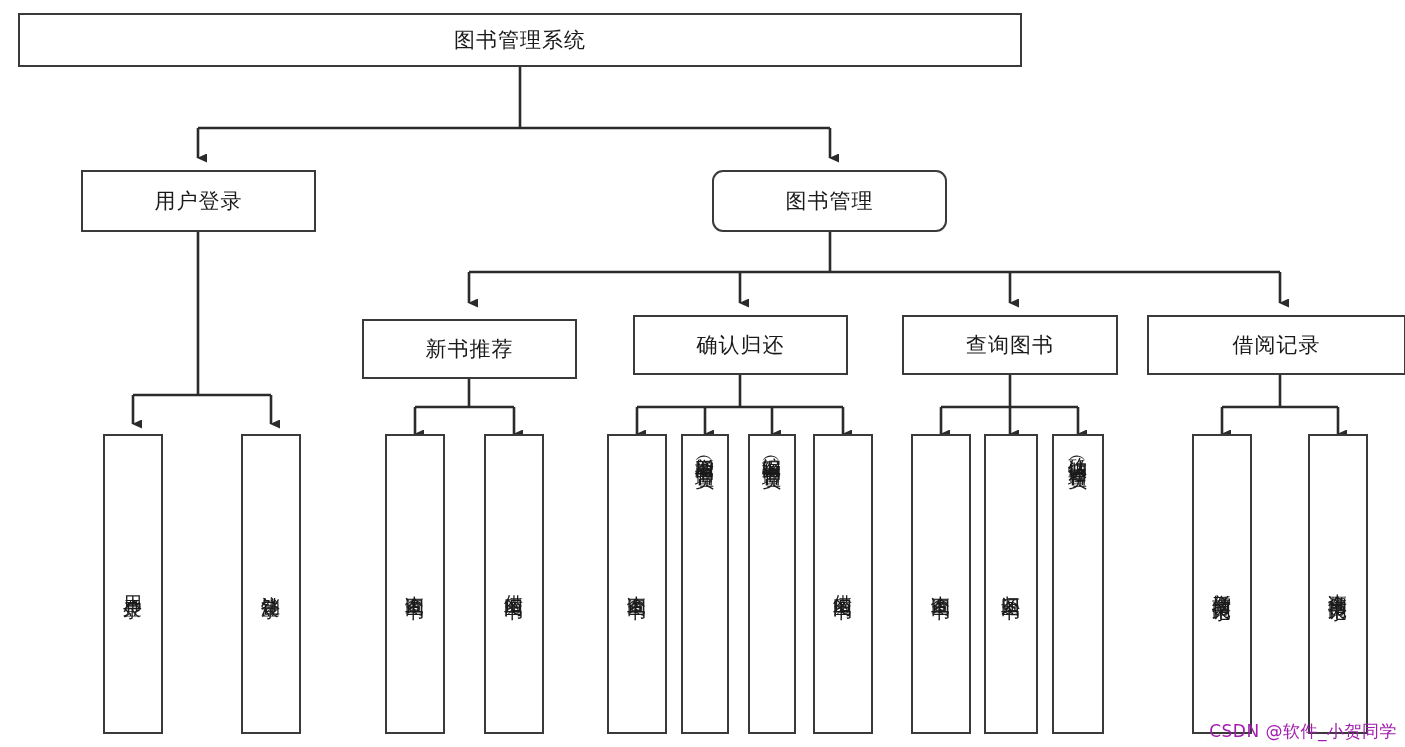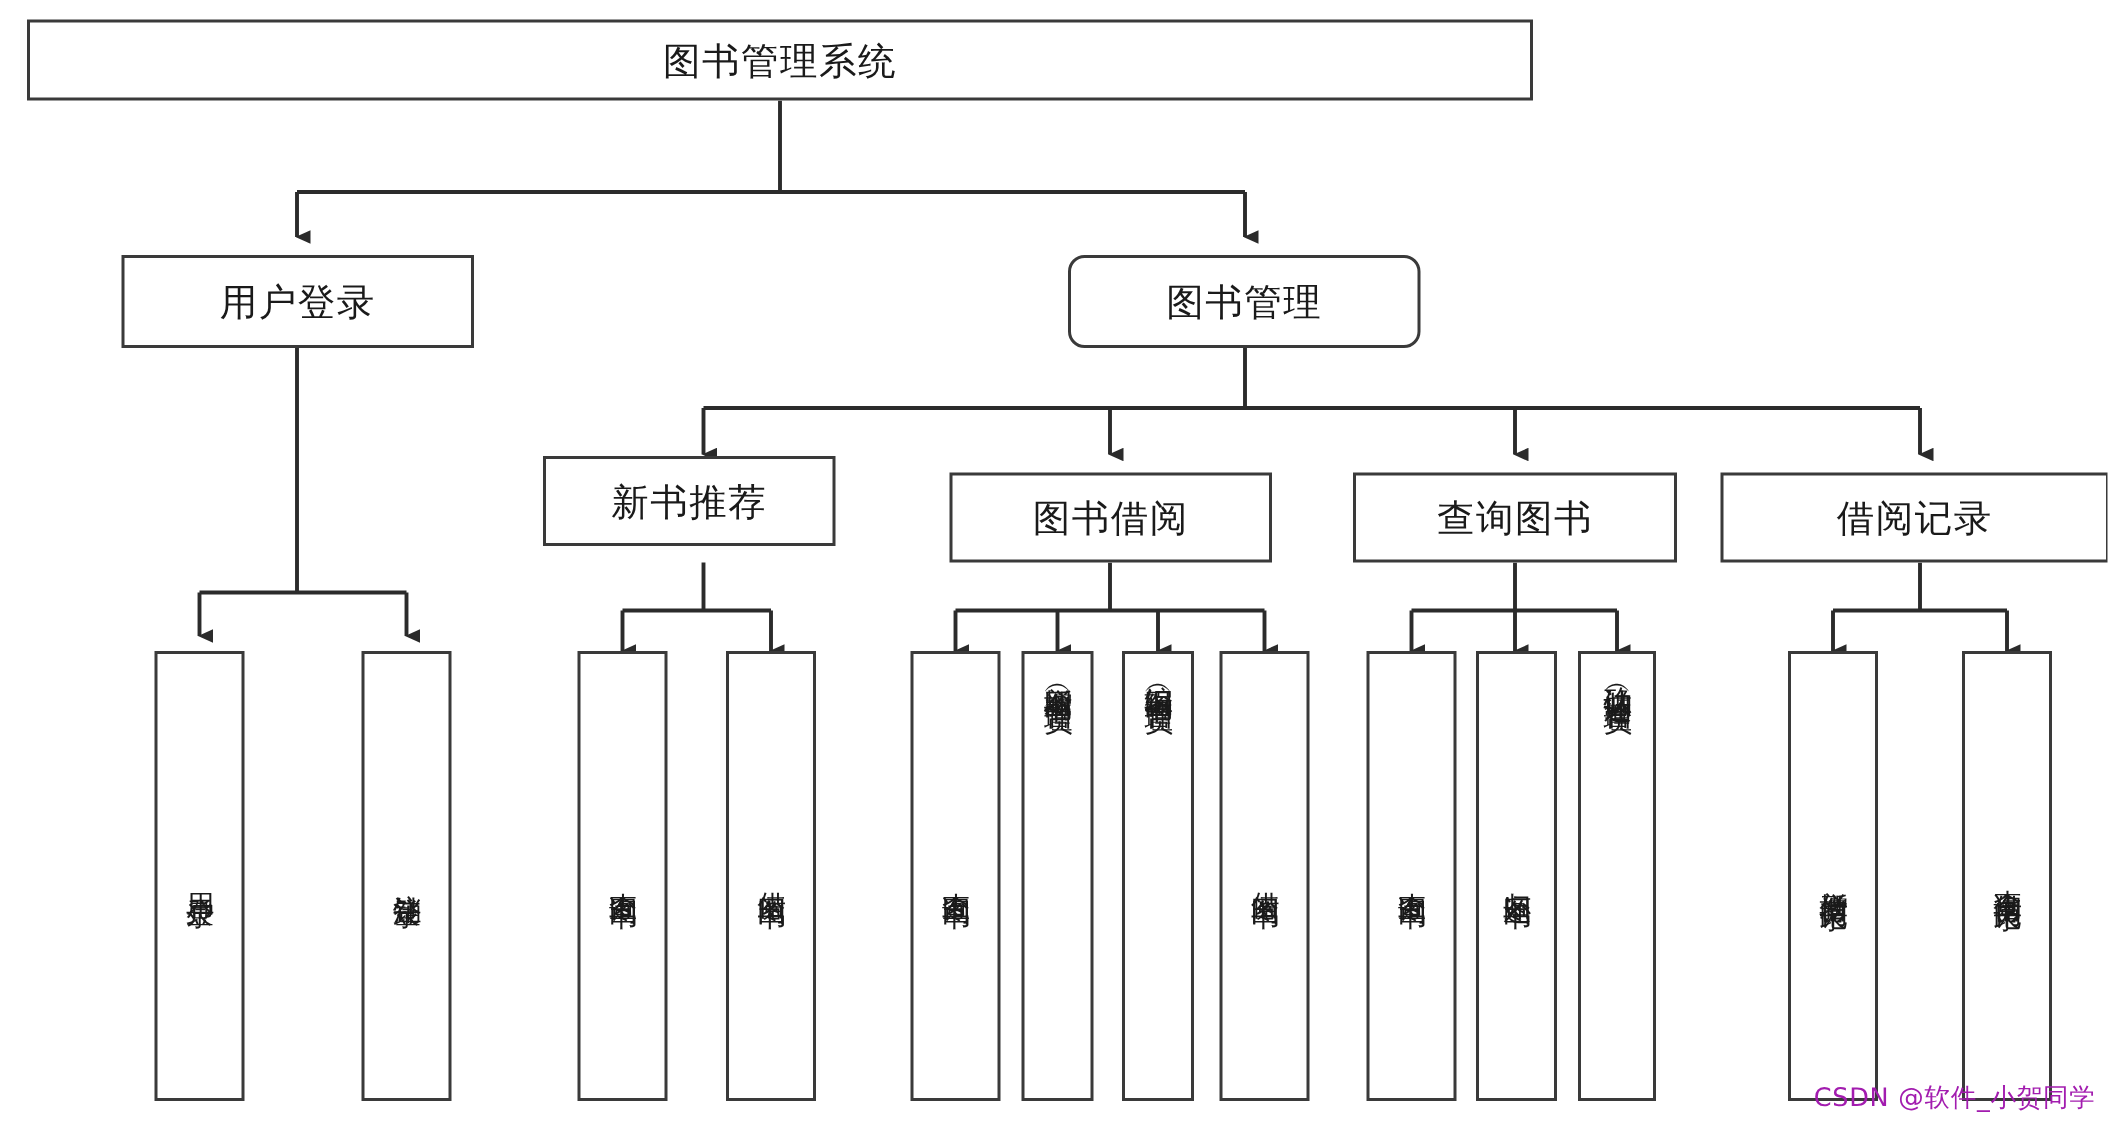--- a/index.html
+++ b/index.html
@@ -30,21 +30,21 @@
     position: absolute;
     box-sizing: border-box;
     background: #ffffff;
     border: 2px solid #3a3a3a;
     display: flex;
     align-items: center;
     justify-content: center;
     color: #1a1a1a;
   }
   .node-box.horizontal {
-    font-size: 25px;
+    font-size: 21px;
     letter-spacing: 1px;
   }
   .node-box.vertical {
     writing-mode: vertical-rl;
     text-orientation: upright;
     font-size: 19px;
     letter-spacing: 2px;
     line-height: 1;
     padding: 6px 0;
     justify-content: center;
@@ -139,25 +139,25 @@
     <span class="node-label">图书管理系统</span>
   </div>
 
   <div class="node-box horizontal" style="left:81px; top:170px; width:235px; height:62px;">
     <span class="node-label">用户登录</span>
   </div>
   <div class="node-box horizontal" style="left:712px; top:170px; width:235px; height:62px;border-radius:11px;">
     <span class="node-label">图书管理</span>
   </div>
 
-  <div class="node-box horizontal" style="left:362px; top:304px; width:195px; height:60px;">
+  <div class="node-box horizontal" style="left:362px; top:319px; width:215px; height:60px;">
     <span class="node-label">新书推荐</span>
   </div>
   <div class="node-box horizontal" style="left:633px; top:315px; width:215px; height:60px;">
-    <span class="node-label">图书借阅</span>
+    <span class="node-label">确认归还</span>
   </div>
   <div class="node-box horizontal" style="left:902px; top:315px; width:216px; height:60px;">
     <span class="node-label">查询图书</span>
   </div>
   <div class="node-box horizontal" style="left:1147px; top:315px; width:259px; height:60px;">
     <span class="node-label">借阅记录</span>
   </div>
 
   <div class="node-box vertical" style="left:103px; top:434px; width:60px; height:300px;">
     <span class="node-label">用户登录</span>

